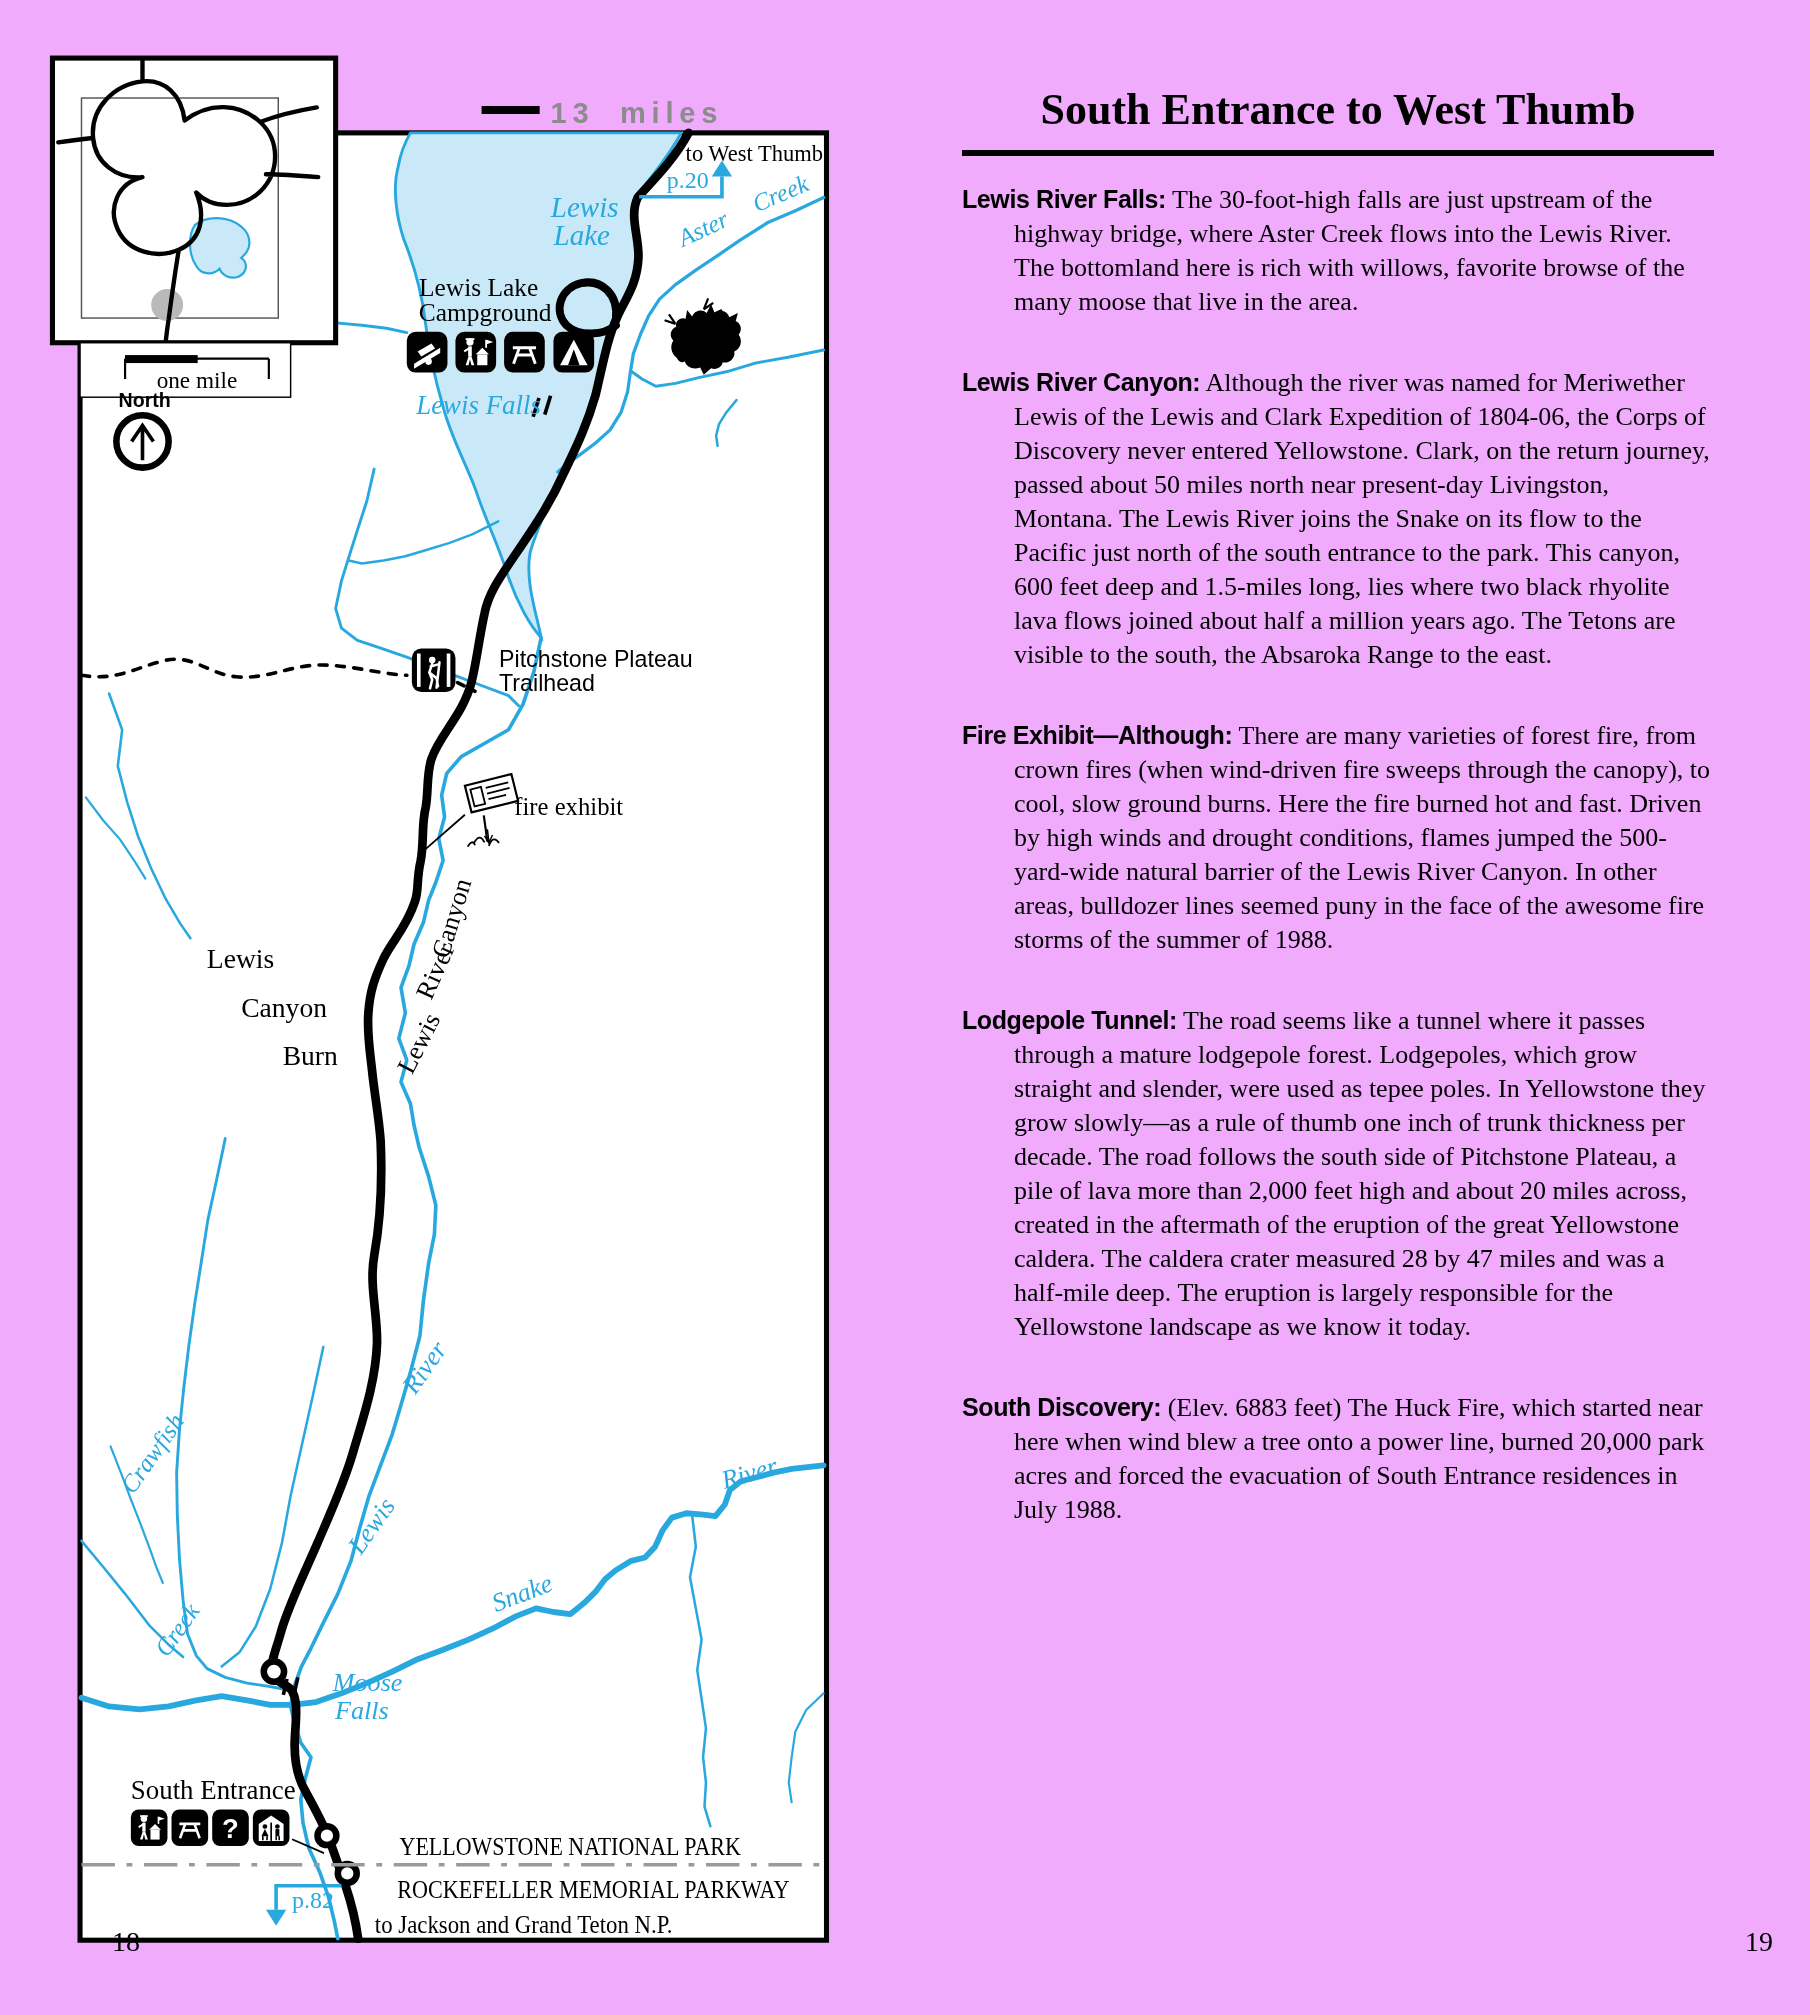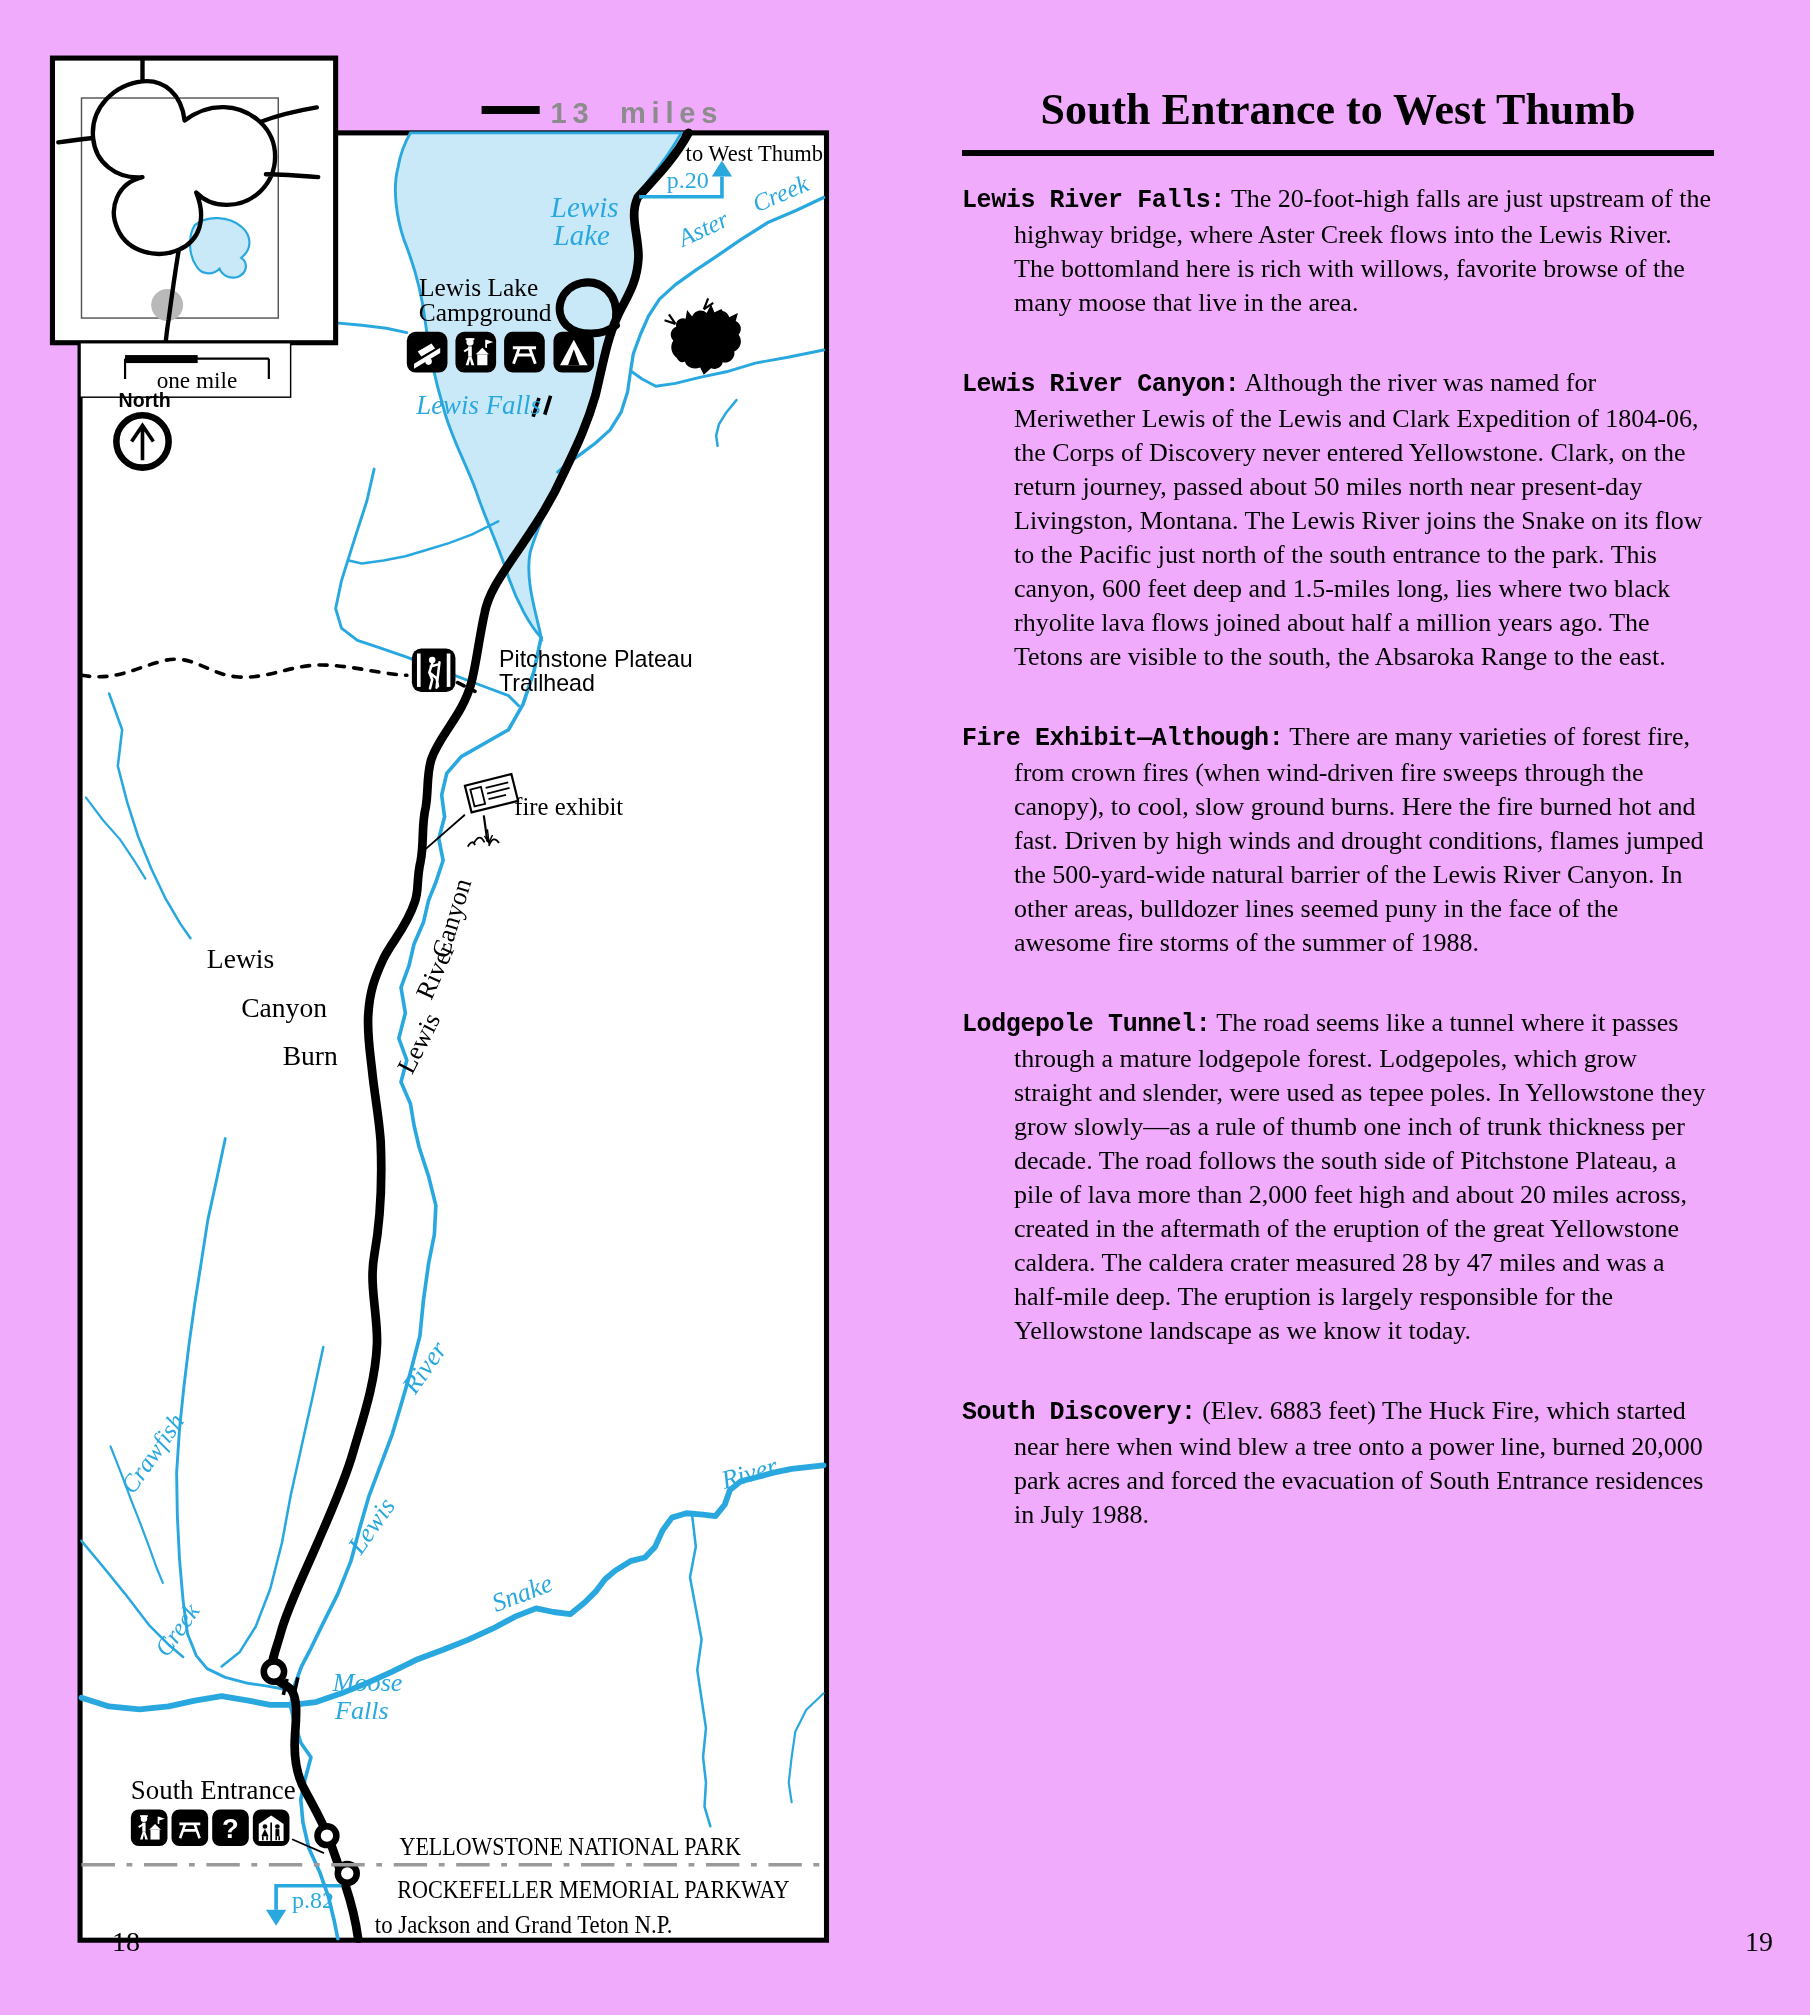--- a/index.html
+++ b/index.html
@@ -6,21 +6,21 @@
   body{width:1811px;height:2015px;position:relative;font-family:"Liberation Serif",serif;color:#000;}
   .page{position:absolute;inset:0;background:#f0abfc;}
   svg{position:absolute;left:0;top:0;}
 
   
   .column{position:absolute;left:962px;top:80px;width:752px;}
   .title{margin:0;padding-top:5.8px;text-align:center;font-family:"Liberation Serif",serif;
          font-weight:bold;font-size:44px;line-height:1.1;letter-spacing:0px;}
   .rule{height:5.8px;background:#000;margin-top:16px;margin-bottom:26px;}
   .entry{font-size:26px;line-height:34px;margin:0 0 46px 0;padding-left:52px;text-indent:-52px;}
-  .lead{font-family:Liberation Mono, monospace;font-weight:700;font-size:25px;letter-spacing:-0.4px;margin-top:12px;}
+  .lead{font-family:Liberation Sans, sans-serif;font-weight:700;font-size:25px;letter-spacing:-0.4px;margin-top:12px;}
   .pagenum{position:absolute;top:1926px;font-size:28px;font-family:"Liberation Serif",serif;}
   .pagenum.left{left:112px;}
   .pagenum.right{left:1705px;margin-left:40px;}
 
   
   .ts{font-family:"Liberation Serif",serif;}
   .tsans{font-family:"Liberation Sans",sans-serif;}
   .it{font-style:italic;}
   .blue{fill:#29a8e0;}
   .waterline{stroke:#29a8e0;fill:none;stroke-linecap:round;stroke-linejoin:round;}
@@ -264,21 +264,21 @@
     <text x="721" y="2662" class="ts" font-size="36" text-anchor="middle" textLength="410" lengthAdjust="spacingAndGlyphs">to Jackson and Grand Teton N.P.</text>
   </g>
 </svg>
 
 <div class="column">
   <h1 class="title">South Entrance to West Thumb</h1>
   <div class="rule"></div>
 
   <p class="entry">
     <span class="lead">Lewis River Falls:</span>
-    <span>The 20-foot-high falls are just upstream of the highway bridge, where Aster Creek flows into the Lewis River. The bottomland here is rich with willows, favorite browse of the many moose that live in the area.</span>
+    <span>The 30-foot-high falls are just upstream of the highway bridge, where Aster Creek flows into the Lewis River. The bottomland here is rich with willows, favorite browse of the many moose that live in the area.</span>
   </p>
   <p class="entry">
     <span class="lead">Lewis River Canyon:</span>
     <span>Although the river was named for Meriwether Lewis of the Lewis and Clark Expedition of 1804-06, the Corps of Discovery never entered Yellowstone. Clark, on the return journey, passed about 50 miles north near present-day Livingston, Montana. The Lewis River joins the Snake on its flow to the Pacific just north of the south entrance to the park. This canyon, 600 feet deep and 1.5-miles long, lies where two black rhyolite lava flows joined about half a million years ago. The Tetons are visible to the south, the Absaroka Range to the east.</span>
   </p>
   <p class="entry">
     <span class="lead">Fire Exhibit—Although:</span>
     <span>There are many varieties of forest fire, from crown fires (when wind-driven fire sweeps through the canopy), to cool, slow ground burns. Here the fire burned hot and fast. Driven by high winds and drought conditions, flames jumped the 500-yard-wide natural barrier of the Lewis River Canyon. In other areas, bulldozer lines seemed puny in the face of the awesome fire storms of the summer of 1988.</span>
   </p>
   <p class="entry">

